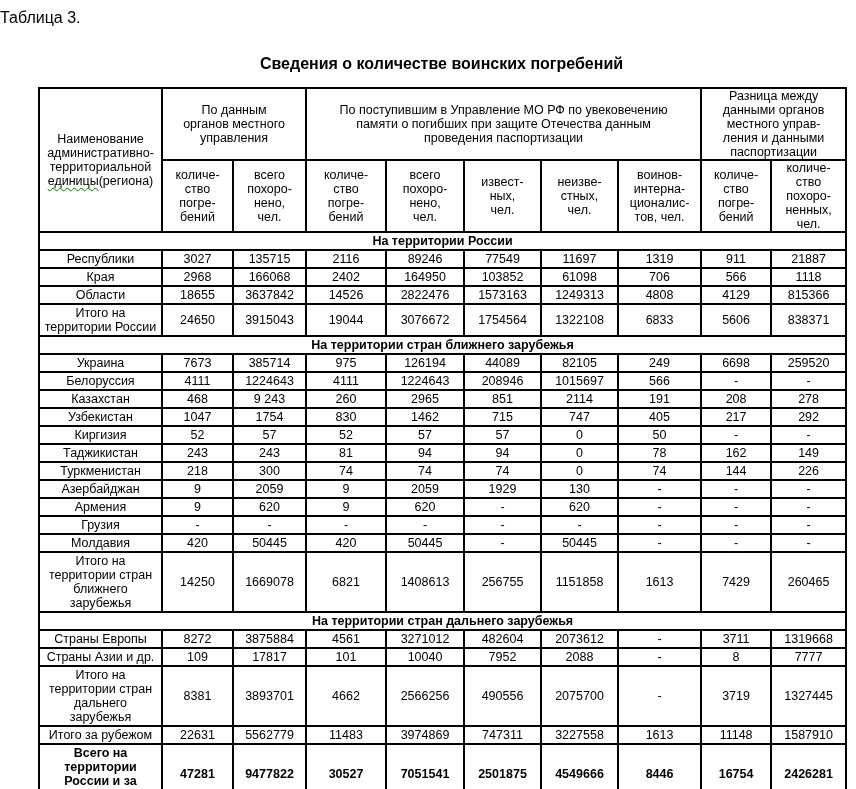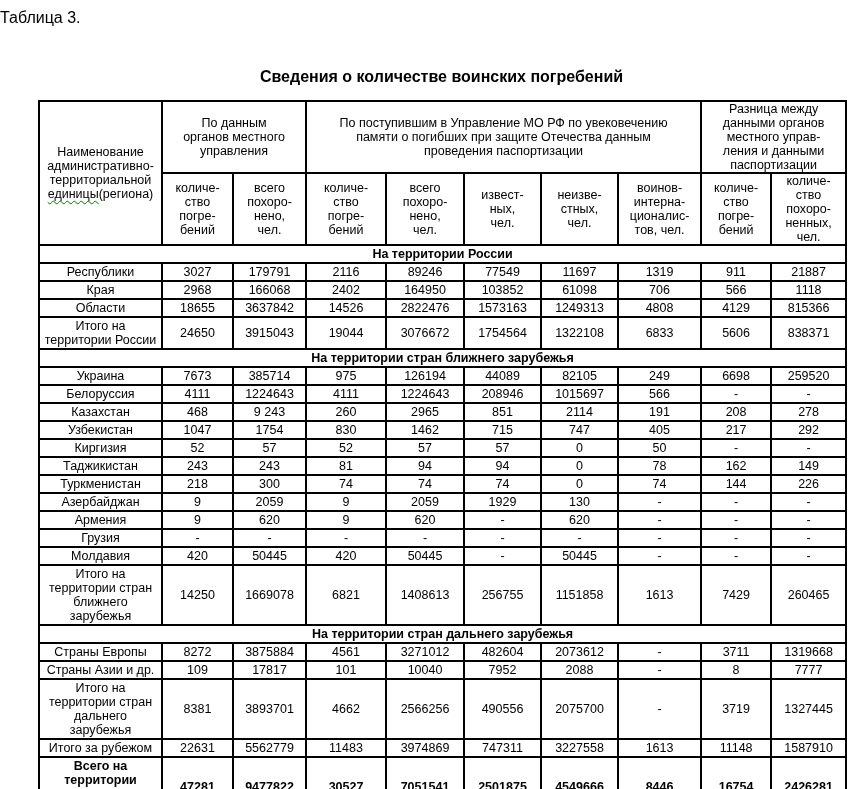--- a/index.html
+++ b/index.html
@@ -12,21 +12,21 @@
     overflow: hidden;
   }
   .caption {
     text-align: left;
     padding: 8px 54px 0 0;
     font-size: 16px;
     line-height: 19px;
   }
   .main-title {
     width: 807px;
-    margin: 40px 0 0 38px;
+    margin: 27px 0 0 38px;
     text-align: center;
     font-weight: bold;
     font-size: 16px;
     line-height: 20px;
   }
   .wavy {
     text-decoration: underline;
     text-decoration-style: wavy;
     text-decoration-color: #008000;
     text-decoration-thickness: 1px;
@@ -135,21 +135,21 @@
 чел.</th>
     </tr>
   </thead>
   <tbody>
       <tr>
         <td colspan="10" class="section-cell">На территории России</td>
       </tr>
       <tr>
         <td class="label-cell">Республики</td>
         <td class="num-cell">3027</td>
-        <td class="num-cell">179791</td>
+        <td class="num-cell">135715</td>
         <td class="num-cell">2116</td>
         <td class="num-cell">89246</td>
         <td class="num-cell">77549</td>
         <td class="num-cell">11697</td>
         <td class="num-cell">1319</td>
         <td class="num-cell">911</td>
         <td class="num-cell">21887</td>
       </tr>
       <tr>
         <td class="label-cell">Края</td>

